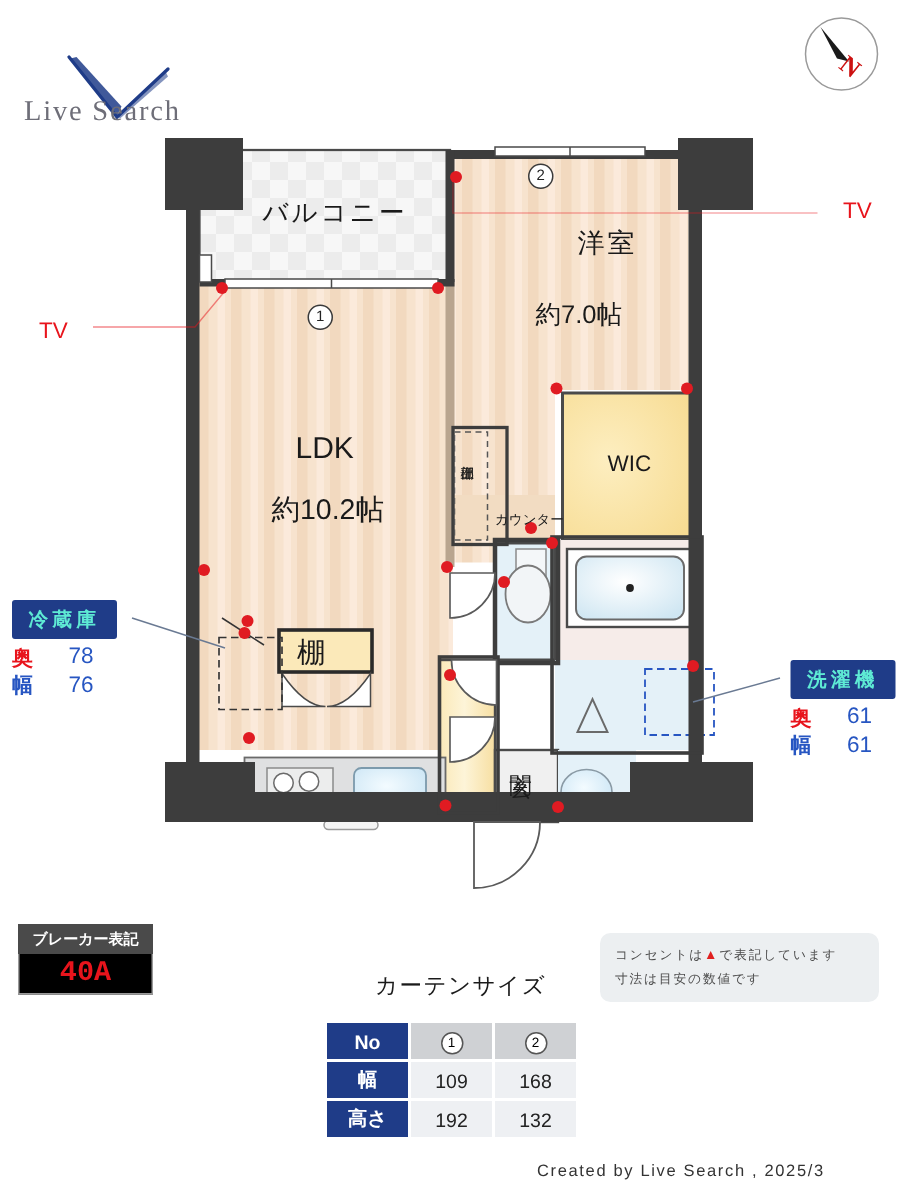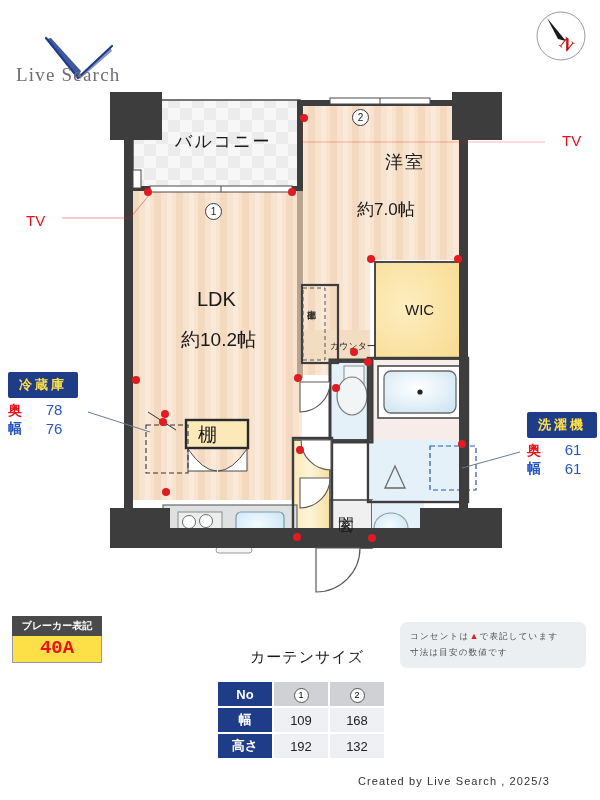--- a/index.html
+++ b/index.html
@@ -55,39 +55,39 @@
   
   .tv {
     position:absolute; color:#e8141c; font-size:15px;
     font-family:"Liberation Sans","DejaVu Sans",sans-serif;
   }
 
   
   .spec { position:absolute; }
   .spec-title {
     display:inline-block; border:2px solid #1f3c88; background:#1f3c88;
-    color:#fde047; font-size:13px; font-weight:bold; padding:2px 9px;
-    letter-spacing:3px; border-radius:2px;
+    color:#5eead4; font-size:13px; font-weight:bold; padding:2px 9px;
+    letter-spacing:3px; border-radius:2px;margin-top:28px;
   }
   .spec-rows { margin-top:3px; }
   .spec-row { display:flex; align-items:center; line-height:1.25; }
   .spec-key { font-size:14px; font-weight:bold; width:26px; }
   .spec-val { font-size:15px; color:#2756c2; width:40px; text-align:center; }
   .k-red { color:#e8141c; }
   .k-blue { color:#2756c2; }
 
   
   .breaker { position:absolute; left:12px; top:616px; width:90px;font-family:Liberation Mono, monospace; }
   .breaker-head {
     background:#4a4a4a; color:#fff; font-size:10px; font-weight:bold;
     text-align:center; padding:2px 0; letter-spacing:0px;
     border:1px solid #4a4a4a;
   }
   .breaker-val {
-    border:1px solid #9a9a9a; border-top:none; background:#fde047;
+    border:1px solid #9a9a9a; border-top:none; background:#000000;
     color:#e8141c; font-size:19px; font-weight:bold;
     text-align:center; padding:1px 0 3px;
   }
 
   
   .curtain-title {
     position:absolute; left:250px; top:648px;
     font-size:15px; color:#1a1a1a; letter-spacing:1px;
   }
   .curtain-table { position:absolute; left:216px; top:680px; border-collapse:separate; border-spacing:2px; }

